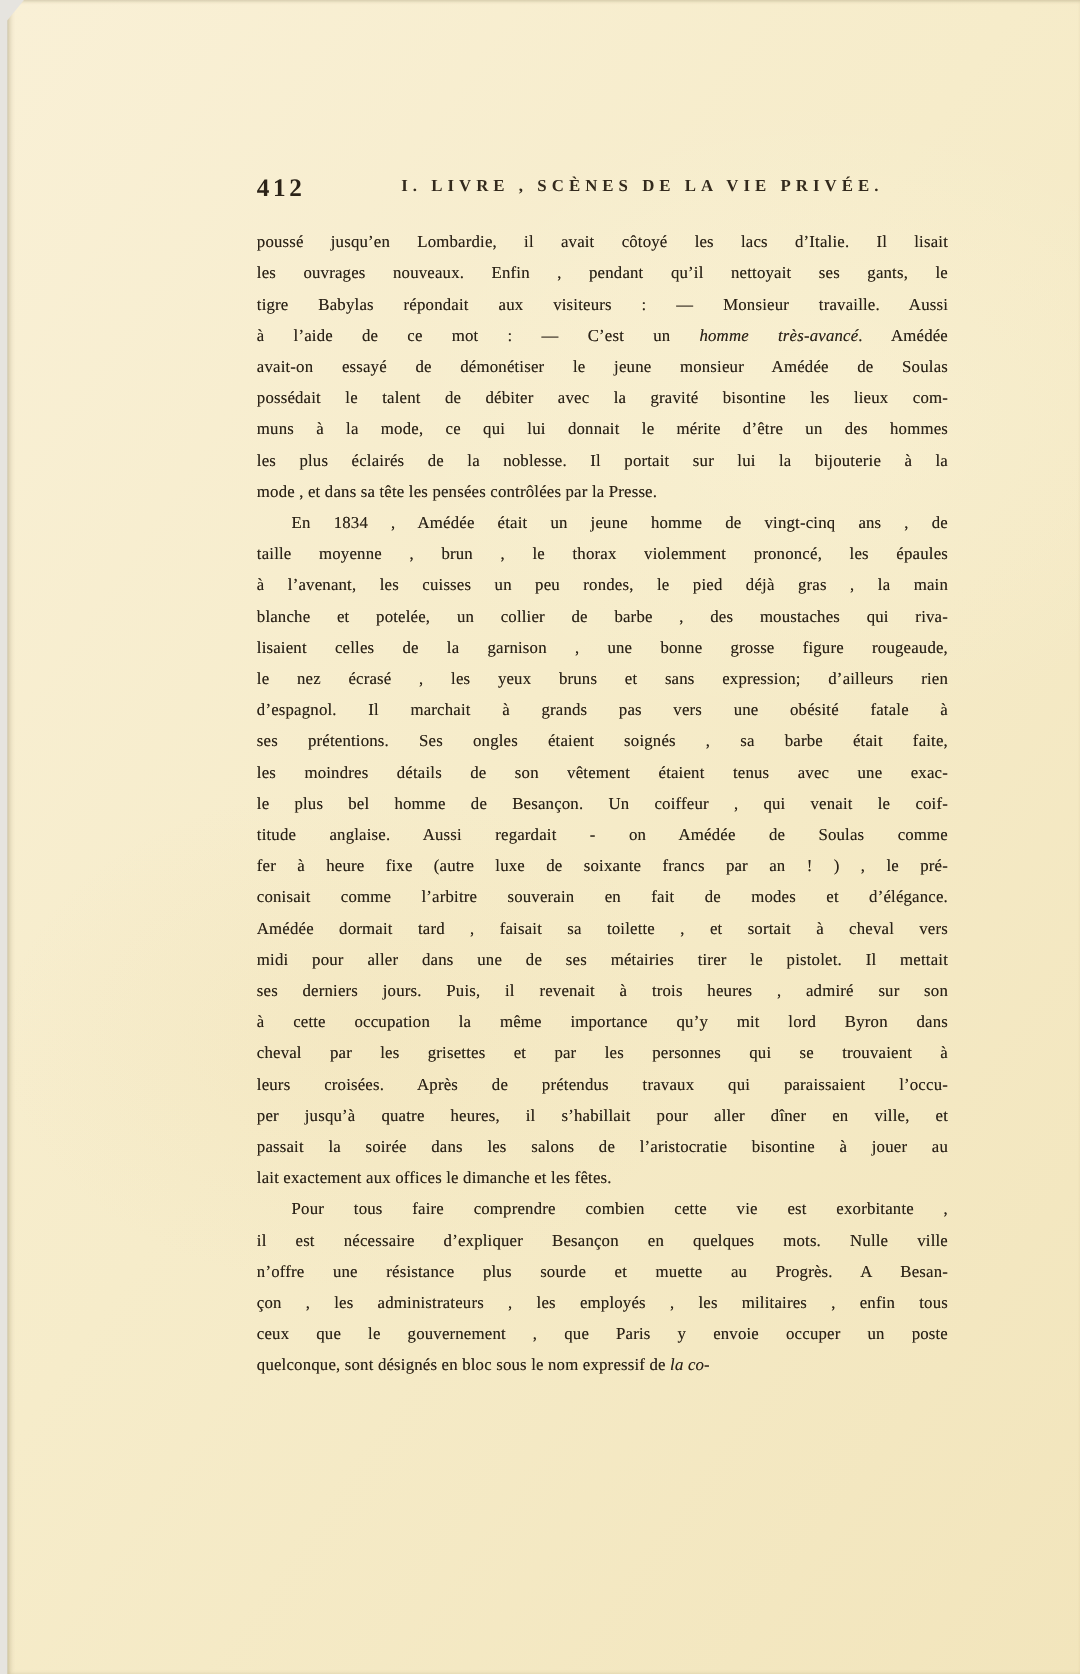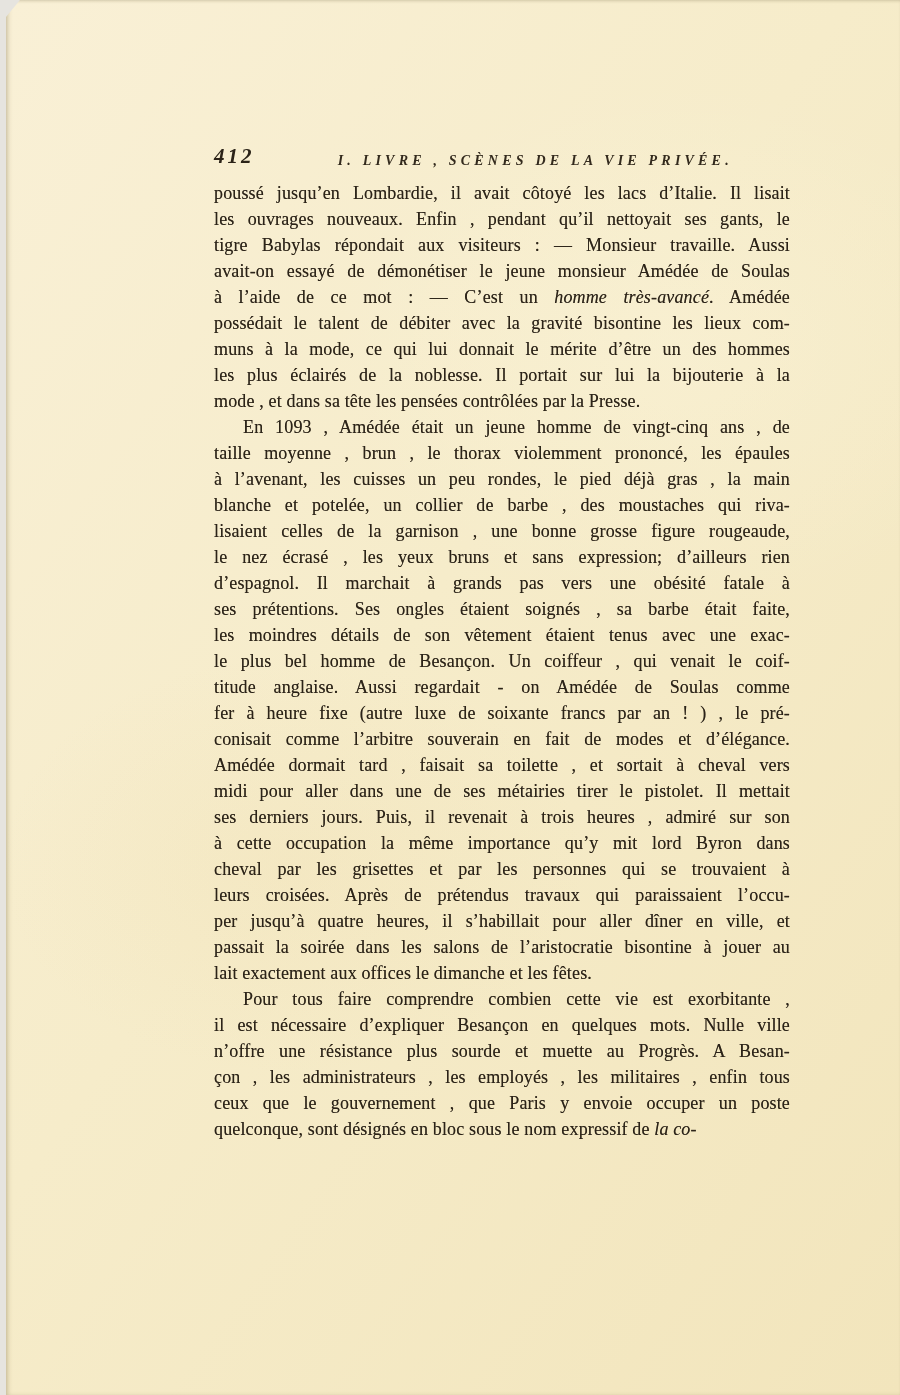--- a/index.html
+++ b/index.html
@@ -28,44 +28,43 @@
     box-shadow: inset 3px 0 4px -1px rgba(110,95,60,0.30), inset 0 2px 3px -1px rgba(110,95,60,0.18);
   }
   .content {
     position: absolute;
     left: 208px;   
     top: 143px;
     width: 576px;
   }
   .page-header {
     display: flex;
-    align-items: flex-end;
+    align-items: center;
     height: 26px;
     color: var(--ink);
-    font-style: italic;
   }
   .pagenum {
     font-size: 21px;
     font-weight: 700;
     letter-spacing: 3px;
     flex: 0 0 auto;
   }
   .running {
     flex: 1 1 auto;
     text-align: center;
     font-size: 14px;
     font-weight: 700;
     letter-spacing: 4.2px;
     padding-left: 26px;
     white-space: nowrap;
     color: #332a1d;
   }
   .textblock {
-    margin-top: 11px;
-    font-size: 18px;
+    margin-top: 21px;
+    font-size: 14px;
     letter-spacing: 0.15px;
     color: var(--ink);
     text-shadow: 0 0 0.4px rgba(43,35,24,0.55);
   }
   .line {
     height: 26px;
     line-height: 26px;
     overflow: hidden;
     text-align: justify;
     text-align-last: justify;
@@ -81,27 +80,27 @@
 <div class="page">
   <div class="content">
     <div class="page-header">
       <span class="pagenum">412</span>
       <span class="running">I. LIVRE , SCÈNES DE LA VIE PRIVÉE.</span>
     </div>
     <div class="textblock">
         <div class="line"><span>poussé jusqu’en Lombardie, il avait côtoyé les lacs d’Italie. Il lisait</span></div>
         <div class="line"><span>les ouvrages nouveaux. Enfin , pendant qu’il nettoyait ses gants, le</span></div>
         <div class="line"><span>tigre Babylas répondait aux visiteurs : — Monsieur travaille. Aussi</span></div>
+        <div class="line"><span>à l’aide de ce mot : — C’est un </span><span class="it">homme très-avancé</span><span>. Amédée</span></div>
         <div class="line"><span>avait-on essayé de démonétiser le jeune monsieur Amédée de Soulas</span></div>
-        <div class="line"><span>à l’aide de ce mot : — C’est un </span><span class="it">homme très-avancé</span><span>. Amédée</span></div>
         <div class="line"><span>possédait le talent de débiter avec la gravité bisontine les lieux com-</span></div>
         <div class="line"><span>muns à la mode, ce qui lui donnait le mérite d’être un des hommes</span></div>
         <div class="line"><span>les plus éclairés de la noblesse. Il portait sur lui la bijouterie à la</span></div>
         <div class="line lastline"><span>mode , et dans sa tête les pensées contrôlées par la Presse.</span></div>
-        <div class="line indent"><span>En 1093 , Amédée était un jeune homme de vingt-cinq ans , de</span></div>
+        <div class="line indent"><span>En 1834 , Amédée était un jeune homme de vingt-cinq ans , de</span></div>
         <div class="line"><span>taille moyenne , brun , le thorax violemment prononcé, les épaules</span></div>
         <div class="line"><span>à l’avenant, les cuisses un peu rondes, le pied déjà gras , la main</span></div>
         <div class="line"><span>blanche et potelée, un collier de barbe , des moustaches qui riva-</span></div>
         <div class="line"><span>lisaient celles de la garnison , une bonne grosse figure rougeaude,</span></div>
         <div class="line"><span>le nez écrasé , les yeux bruns et sans expression; d’ailleurs rien</span></div>
         <div class="line"><span>d’espagnol. Il marchait à grands pas vers une obésité fatale à</span></div>
         <div class="line"><span>ses prétentions. Ses ongles étaient soignés , sa barbe était faite,</span></div>
         <div class="line"><span>les moindres détails de son vêtement étaient tenus avec une exac-</span></div>
         <div class="line"><span>le plus bel homme de Besançon. Un coiffeur , qui venait le coif-</span></div>
         <div class="line"><span>titude anglaise. Aussi regardait - on Amédée de Soulas comme</span></div>

